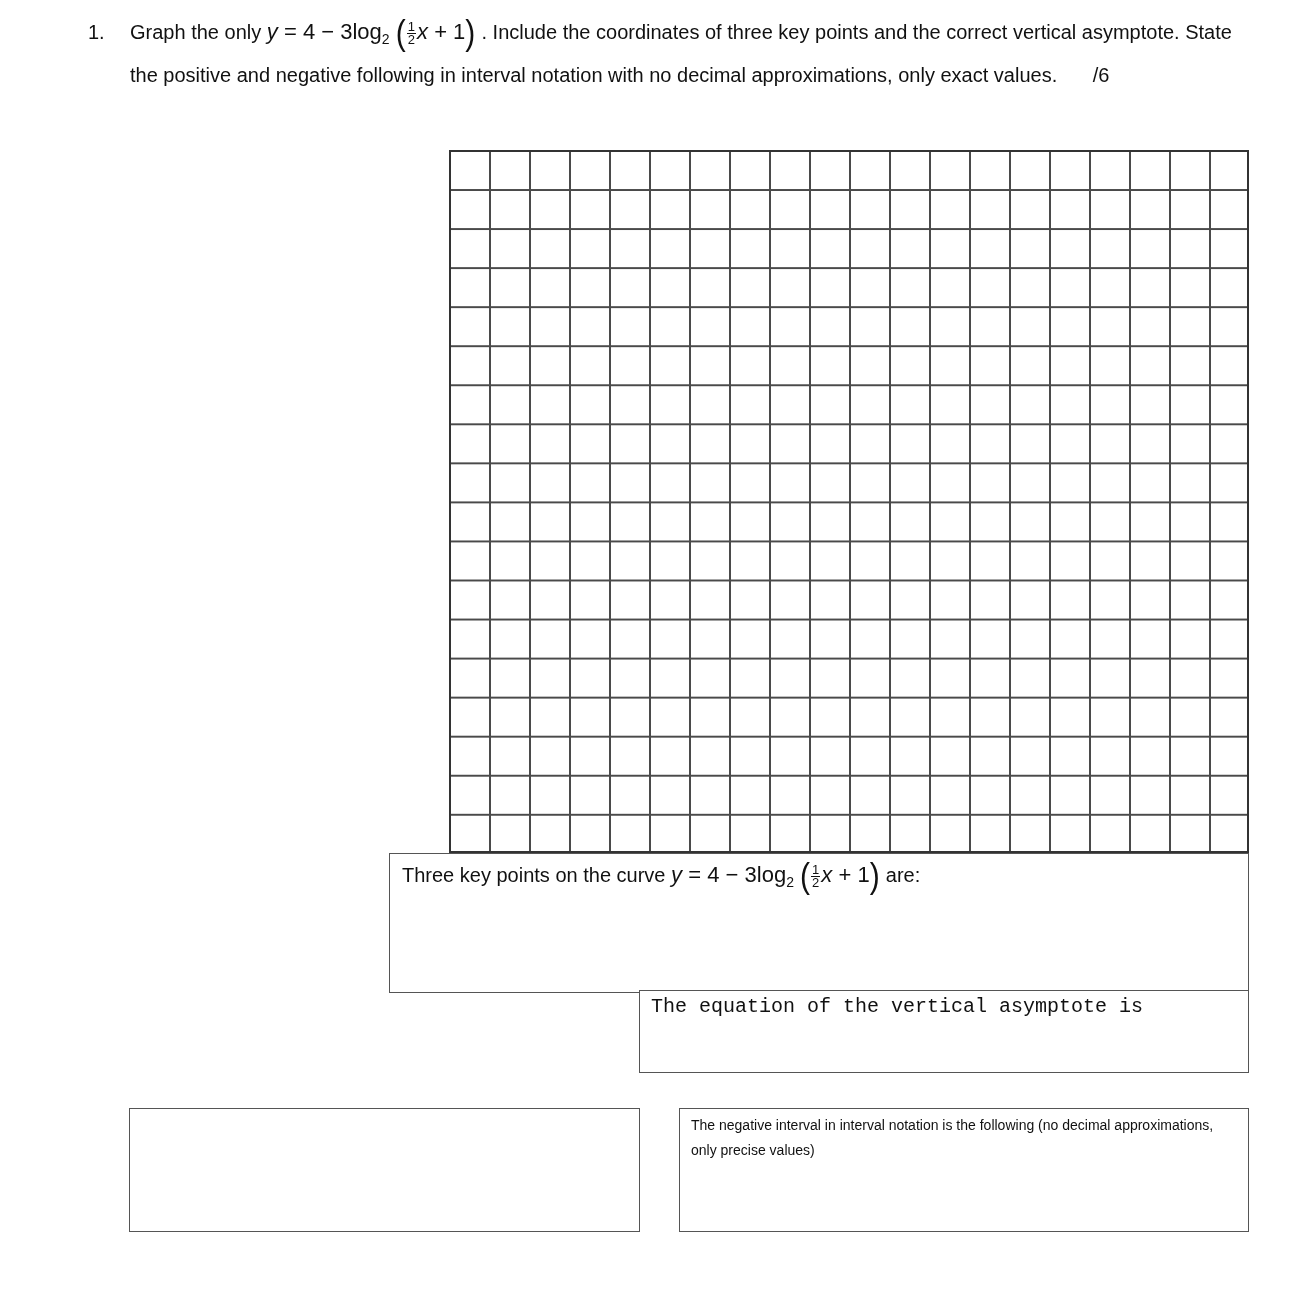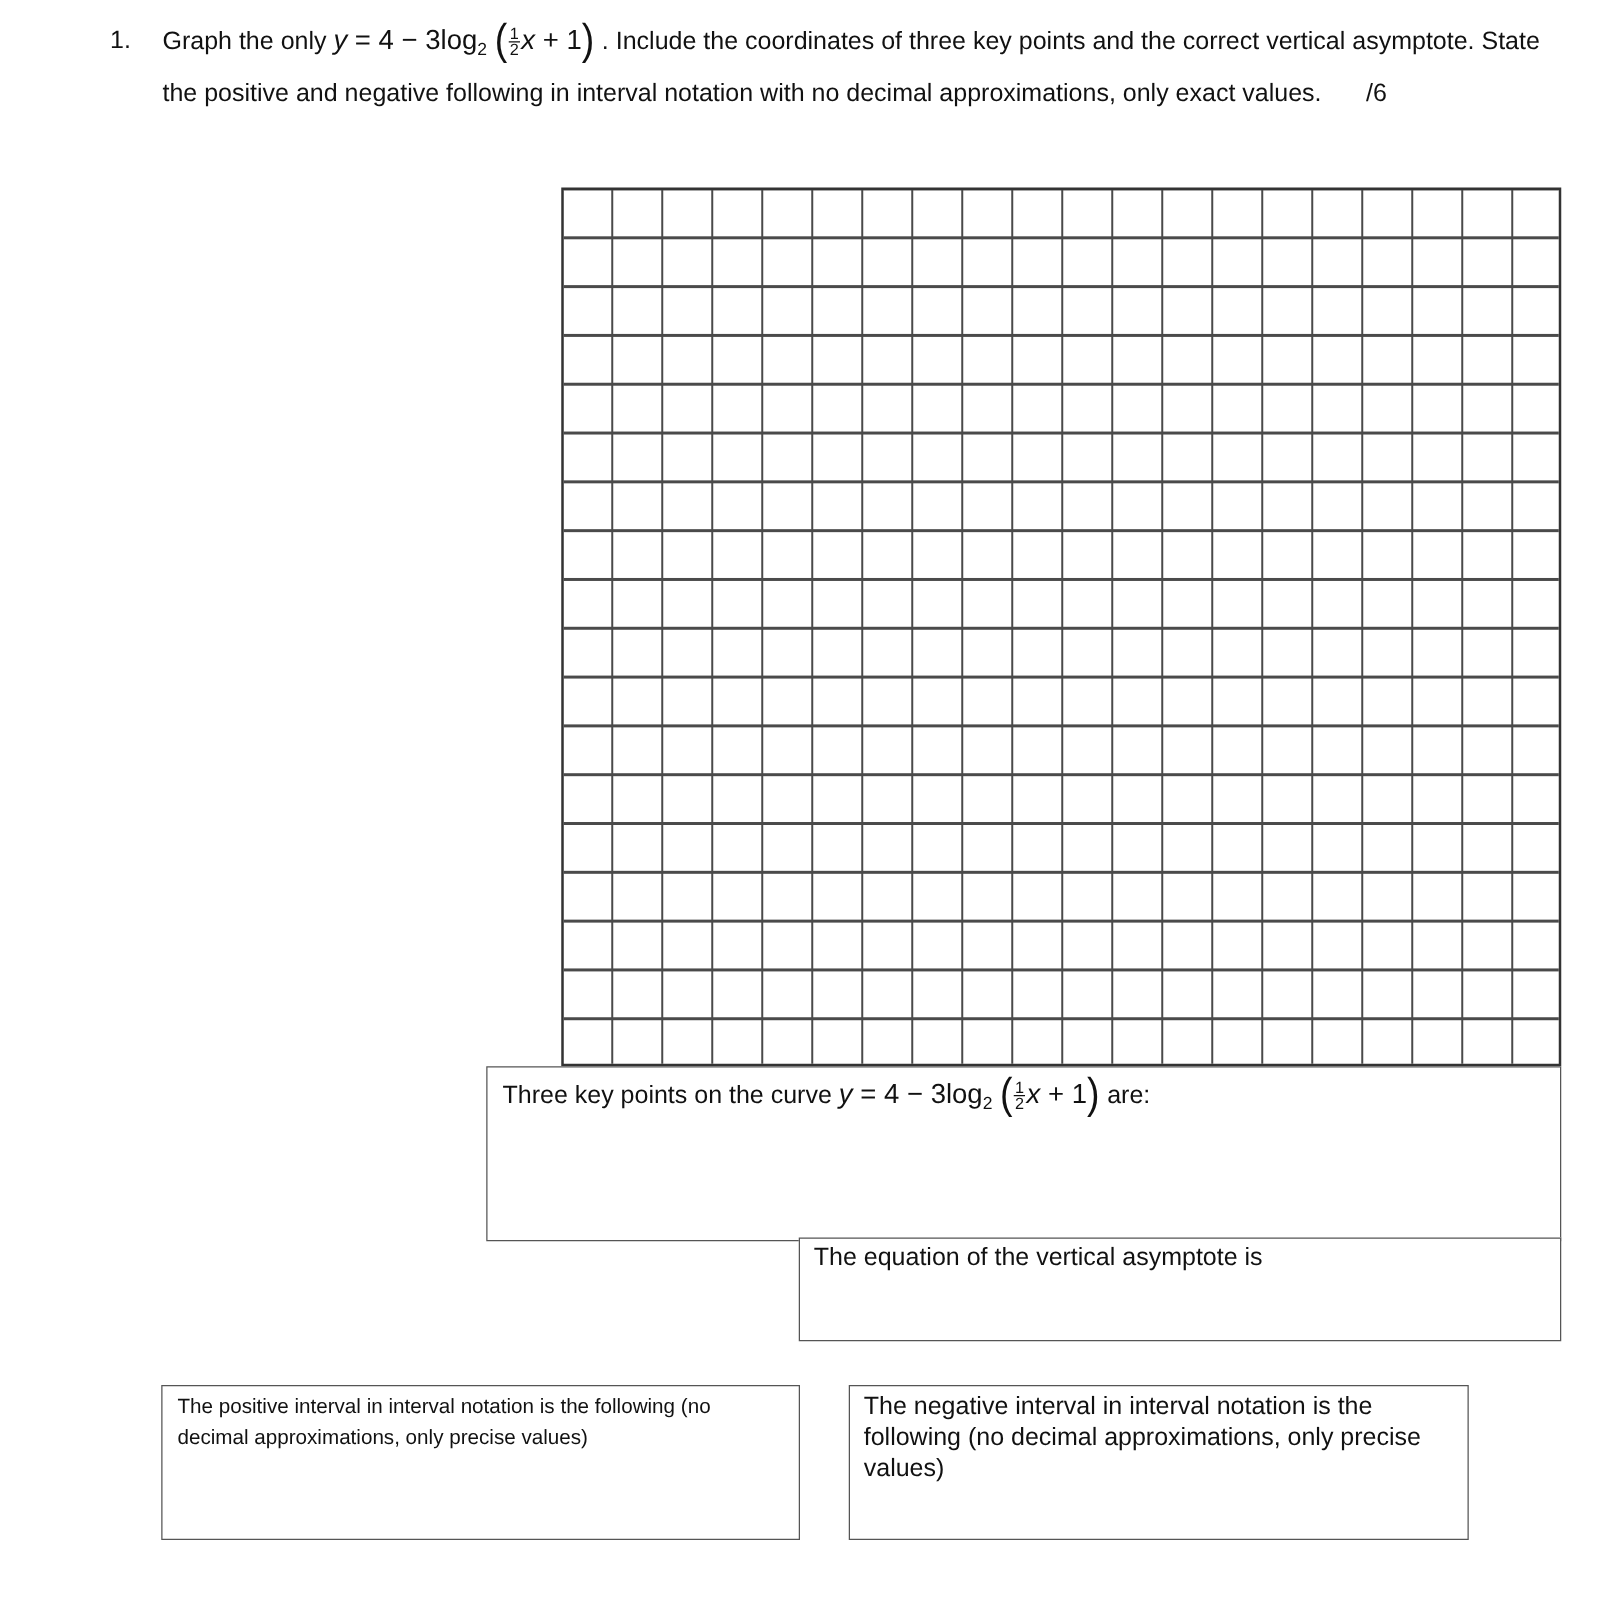--- a/index.html
+++ b/index.html
@@ -17,23 +17,23 @@
   sub { font-size: 14px; }
   .grid { position: absolute; left: 449px; top: 150px; width: 800px; height: 703px;
           border: 2px solid #333; box-sizing: border-box;
           background-image:
             linear-gradient(to right, #4a4a4a 2px, transparent 2px),
             linear-gradient(to bottom, #4a4a4a 2px, transparent 2px);
           background-size: 40px 100%, 100% 39.05px;
           background-position: -2px 0, 0 -2px; }
   .box { position: absolute; border: 1.5px solid #555; box-sizing: border-box; background: #fff; }
   .box-key { left: 389px; top: 853px; width: 860px; height: 140px; padding: 8px 12px; font-size: 20px; }
-  .box-asym { left: 639px; top: 990px; width: 610px; height: 83px; padding: 4px 11px; font-size: 20px; }
+  .box-asym { left: 639px; top: 990px; width: 610px; height: 83px; padding: 4px 11px; font-size: 20px; font-family: Liberation Mono, monospace; }
   .box-pos { left: 129px; top: 1108px; width: 511px; height: 124px; padding: 4px 12px; font-size: 16.5px; line-height: 25px; }
-  .box-neg { left: 679px; top: 1108px; width: 496px; height: 124px; padding: 4px 11px; font-size: 20px; line-height: 25px; }
+  .box-neg { left: 679px; top: 1108px; width: 570px; height: 124px; padding: 4px 11px; font-size: 14px; line-height: 25px; }
   .answer-area { display: block; width: 100%; min-height: 30px; }
 </style>
 </head>
 <body>
 
 <div class="q">
   <span class="q-num">1.</span>
   <div class="q-body">
     <span>Graph the only</span>
     <span class="math">
@@ -67,20 +67,19 @@
   <span>are:</span>
   <span class="answer-area"></span>
 </div>
 
 <div class="box box-asym">
   <span>The equation of the vertical asymptote is</span>
   <span class="answer-area"></span>
 </div>
 
 <div class="box box-pos">
-  <span>The positive interval in interval notation is the following (no decimal approximations, only precise values)</span>
   <span class="answer-area"></span>
 </div>
 
 <div class="box box-neg">
   <span>The negative interval in interval notation is the following (no decimal approximations, only precise values)</span>
   <span class="answer-area"></span>
 </div>
 
 </body></html>

